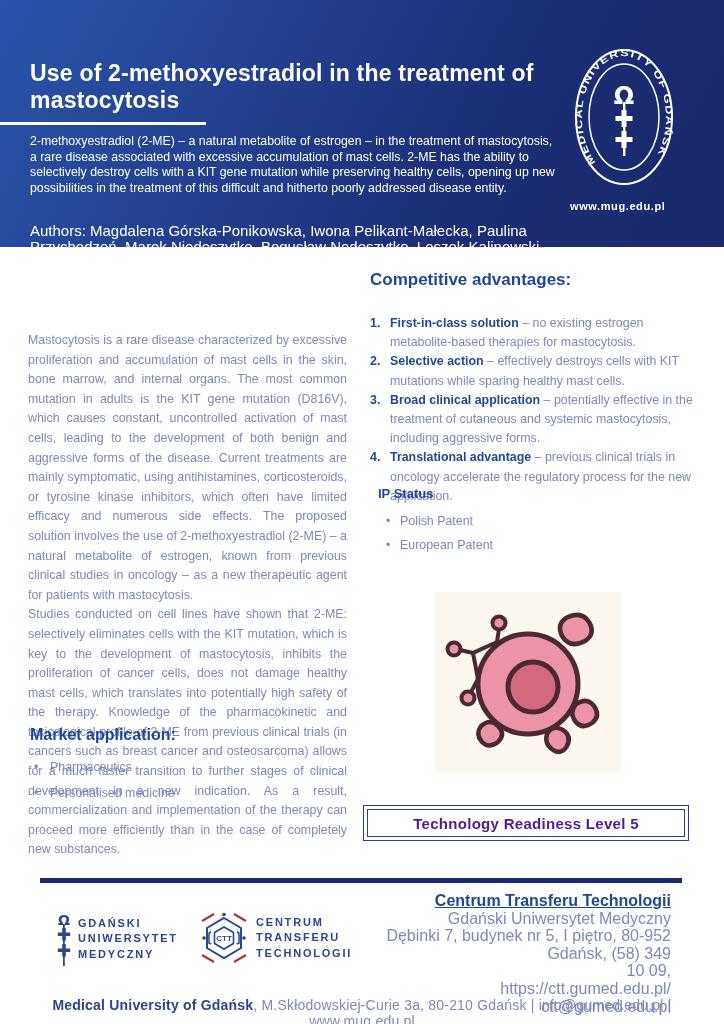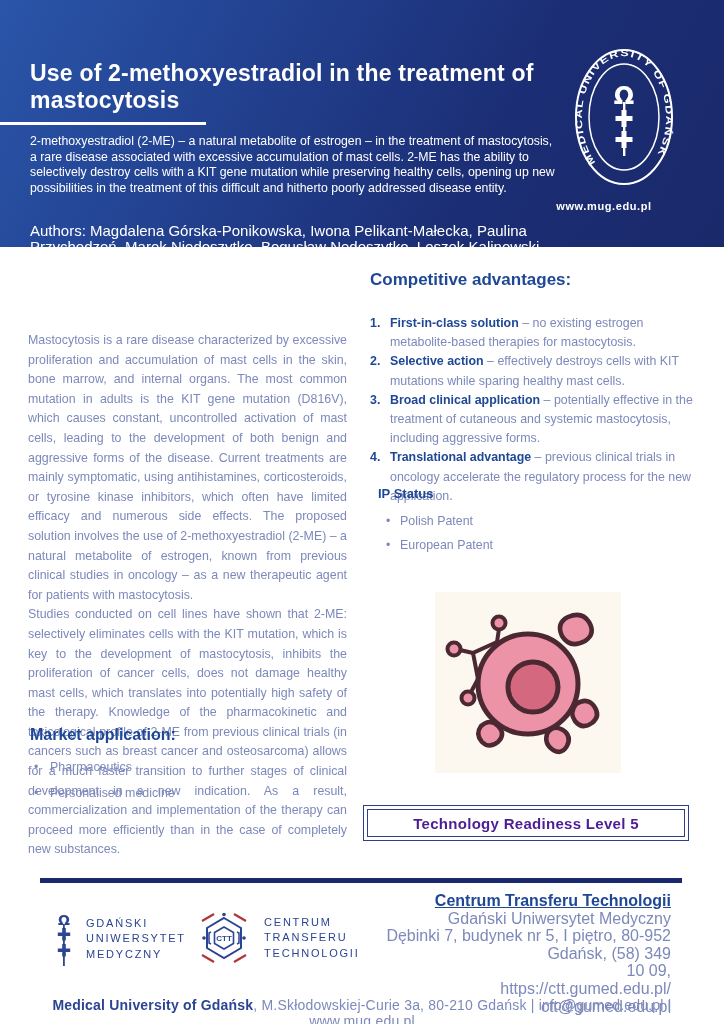--- a/index.html
+++ b/index.html
@@ -23,21 +23,21 @@
   .hero-abstract {
     position:absolute; left:30px; top:134px; width:532px;
     font-size:12.3px; line-height:15.6px;
   }
   .hero-authors {
     position:absolute; left:30px; top:191px; width:535px;
     font-size:15px; line-height:15.6px;margin-top:32px;
   }
   .hero-seal { position:absolute; left:572px; top:44px; width:104px; height:146px; }
   .hero-site {
-    position:absolute; left:549px; top:200px; width:110px; text-align:center;
+    position:absolute; left:570px; top:200px; width:110px; text-align:left;
     font-size:11px; font-weight:600; letter-spacing:0.6px; color:#ffffff; text-decoration:none;
   }
   
   .h-blue { color:#1e4796; font-weight:bold; }
   .sec-heading { font-size:17px; }
   .body-text { color:#7d89bb; }
   .ps-heading { position:absolute; left:28px; top:268px; }
   .ps-text {
     position:absolute; left:28px; top:331px; width:319px;
     font-size:12.4px; line-height:19.6px; text-align:justify;
@@ -62,21 +62,21 @@
   }
   .trl-inner {
     width:100%; height:100%; border:1.5px solid #2b3f8c;
     display:flex; align-items:center; justify-content:center;
     font-size:15px; font-weight:bold; color:#4c1d95; letter-spacing:0.3px;
   }
   
   .foot-rule { position:absolute; left:40px; top:878px; width:642px; height:5px; background:#1b2a6e; }
   .gumed-logo { position:absolute; left:50px; top:910px; display:flex; align-items:center; }
   .ctt-logo { position:absolute; left:192px; top:906px; display:flex; align-items:center; }
-  .logo-text { margin-left:8px; font-size:11px; font-weight:normal; letter-spacing:1.8px; line-height:15.5px; color:#2c4494; }
+  .logo-text { font-size:11px; font-weight:bold; letter-spacing:1.8px; line-height:15.5px; color:#2c4494; }
   .contact { position:absolute; left:356px; top:892px; width:315px; font-size:16px; line-height:17.6px;text-align:right; }
   .contact-title { color:#1e4796; font-weight:bold; text-decoration:underline; }
   .contact a { color:#7d89bb; text-decoration:none; }
   .bottom-line {
     position:absolute; left:0; top:997px; width:724px; text-align:center;
     font-size:14px; letter-spacing:0.2px; color:#7d89bb;
   }
   .bottom-line b { color:#2c4494; }
 </style>
 </head>

